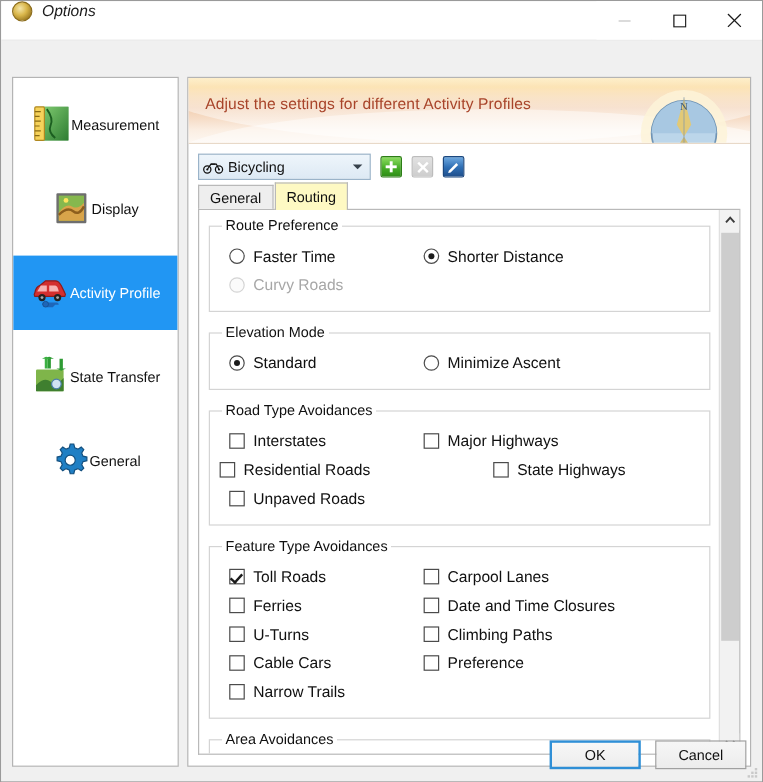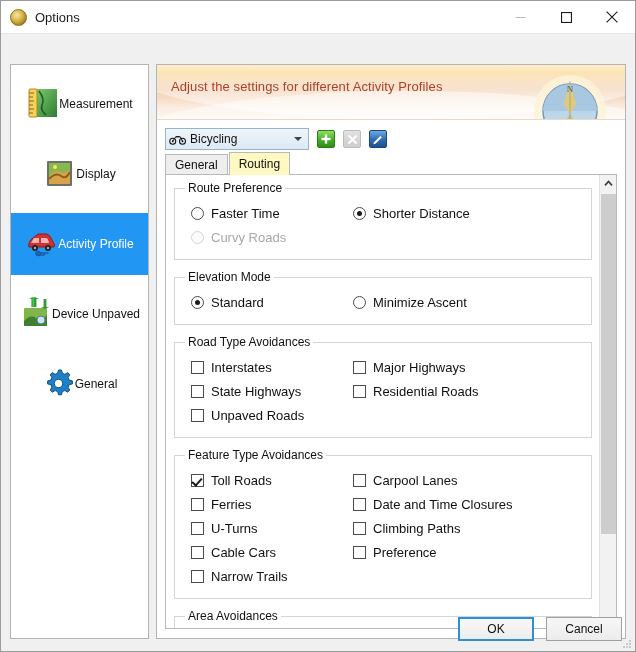--- a/index.html
+++ b/index.html
@@ -18,22 +18,23 @@
     border: 1px solid #9a9a9a;
     display: flex;
     flex-direction: column;
   }
   
   #titlebar {
     height: 33px;
     background: #ffffff;
     border-bottom: 1px solid #e6e6e6;
     display: flex;
-    align-items: center;
+    align-items: flex-start;
     flex: none;
+    font-style: italic;
   }
   #title-icon {
     width: 17px; height: 17px;
     margin-left: 9px; margin-right: 8px;
     border-radius: 50%;
     background: radial-gradient(circle at 38% 34%, #f4e6a8 0%, #d9b64a 42%, #9d7b23 78%, #6d5416 100%);
     border: 1px solid #8d6e1d;
     flex: none;
   }
   #title-text {
@@ -407,21 +408,21 @@
         <svg class="side-icon" viewBox="0 0 33 33">
           <rect x="5" y="11" width="23" height="18" rx="1" fill="#7fb54a"></rect>
           <path d="M5 24 q7 -7 12 -3 q5 4 11 -3 v11 h-23 z" fill="#3f7f2f"></path>
           <circle cx="22" cy="23" r="4" fill="#cfe3f2" stroke="#4a7ea8" stroke-width="1"></circle>
           <path d="M12 2 l4 -2 l4 2 h-2.6 v8 h-2.8 v-8 z" fill="#2e9b34"></path>
           <path d="M22 10 l4 2 l4 -2 h-2.6 v-8 h-2.8 v8 z" fill="#2e9b34"></path>
           <g transform="translate(-2,0)">
             <path d="M12 2 l3.5 -2 l3.5 2 h-2.3 v8 h-2.4 v-8 z" fill="#3cb043"></path>
           </g>
         </svg>
-        <div class="side-label">Device Unpaved</div>
+        <div class="side-label">State Transfer</div>
       </div>
 
       <div class="side-item">
         <svg class="side-icon" viewBox="0 0 33 33">
           <path d="M16.5 3 l3 0 l.8 3.2 l2.6 1.1 l2.8 -1.7 l2.1 2.1 l-1.7 2.8 l1.1 2.6 l3.2 .8 v3 l-3.2 .8 l-1.1 2.6 l1.7 2.8 l-2.1 2.1 l-2.8 -1.7 l-2.6 1.1 l-.8 3.2 h-3 l-.8 -3.2 l-2.6 -1.1 l-2.8 1.7 l-2.1 -2.1 l1.7 -2.8 l-1.1 -2.6 l-3.2 -.8 v-3 l3.2 -.8 l1.1 -2.6 l-1.7 -2.8 l2.1 -2.1 l2.8 1.7 l2.6 -1.1 z" fill="#1f7fc4" stroke="#14507f" stroke-width="1"></path>
           <circle cx="16.5" cy="16.5" r="4.2" fill="#ffffff" stroke="#14507f" stroke-width="1"></circle>
         </svg>
         <div class="side-label">General</div>
       </div>
 
@@ -522,27 +523,27 @@
                 <div class="opt-cell col1">
                   <span class="checkbox"></span>
                   <span>Interstates</span>
                 </div>
                 <div class="opt-cell col2">
                   <span class="checkbox"></span>
                   <span>Major Highways</span>
                 </div>
               </div>
               <div class="opt-row">
+                <div class="opt-cell col2">
+                  <span class="checkbox"></span>
+                  <span>Residential Roads</span>
+                </div>
                 <div class="opt-cell col1">
                   <span class="checkbox"></span>
                   <span>State Highways</span>
-                </div>
-                <div class="opt-cell col2">
-                  <span class="checkbox"></span>
-                  <span>Residential Roads</span>
                 </div>
               </div>
               <div class="opt-row">
                 <div class="opt-cell col1">
                   <span class="checkbox"></span>
                   <span>Unpaved Roads</span>
                 </div>
                 <div class="opt-cell col2"></div>
               </div>
             </fieldset>

